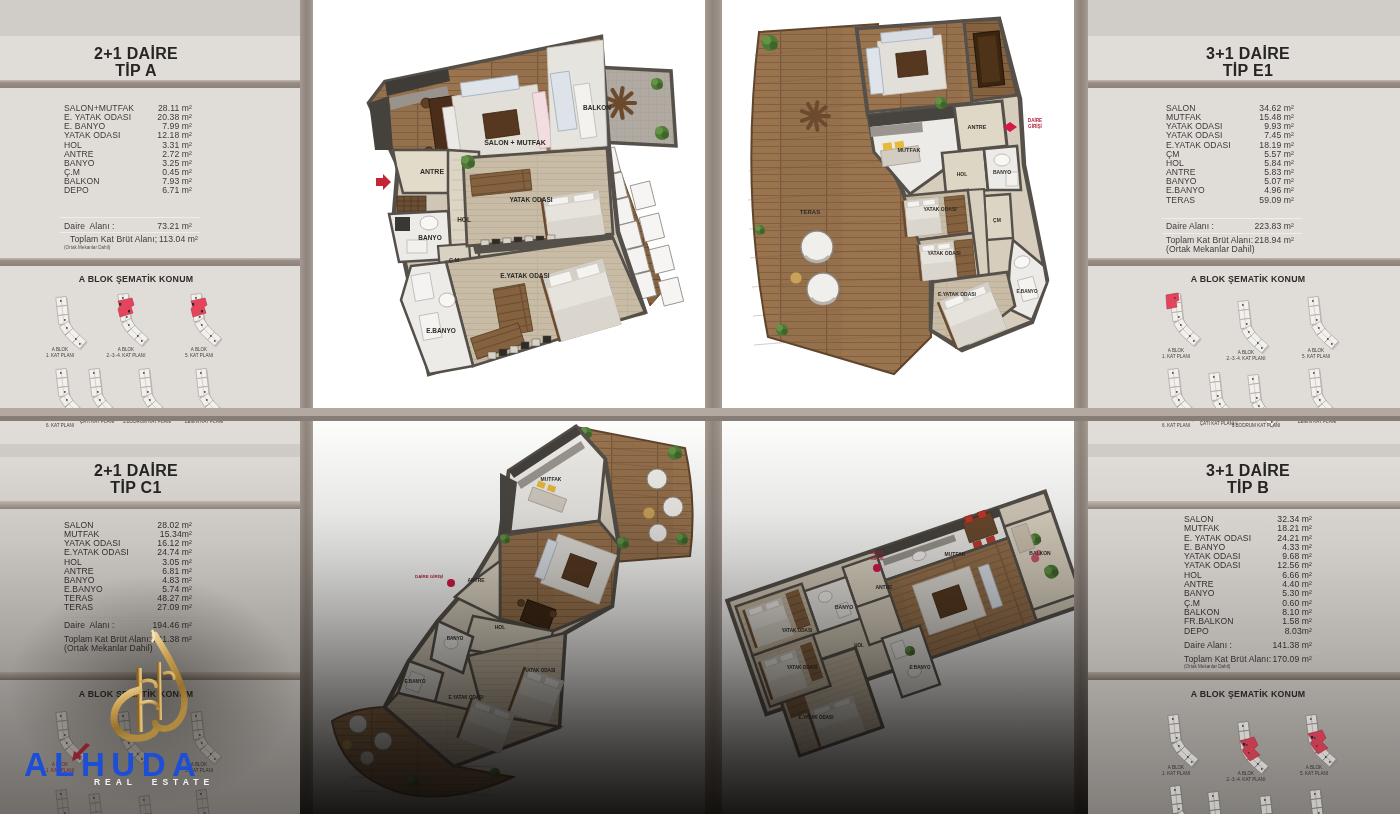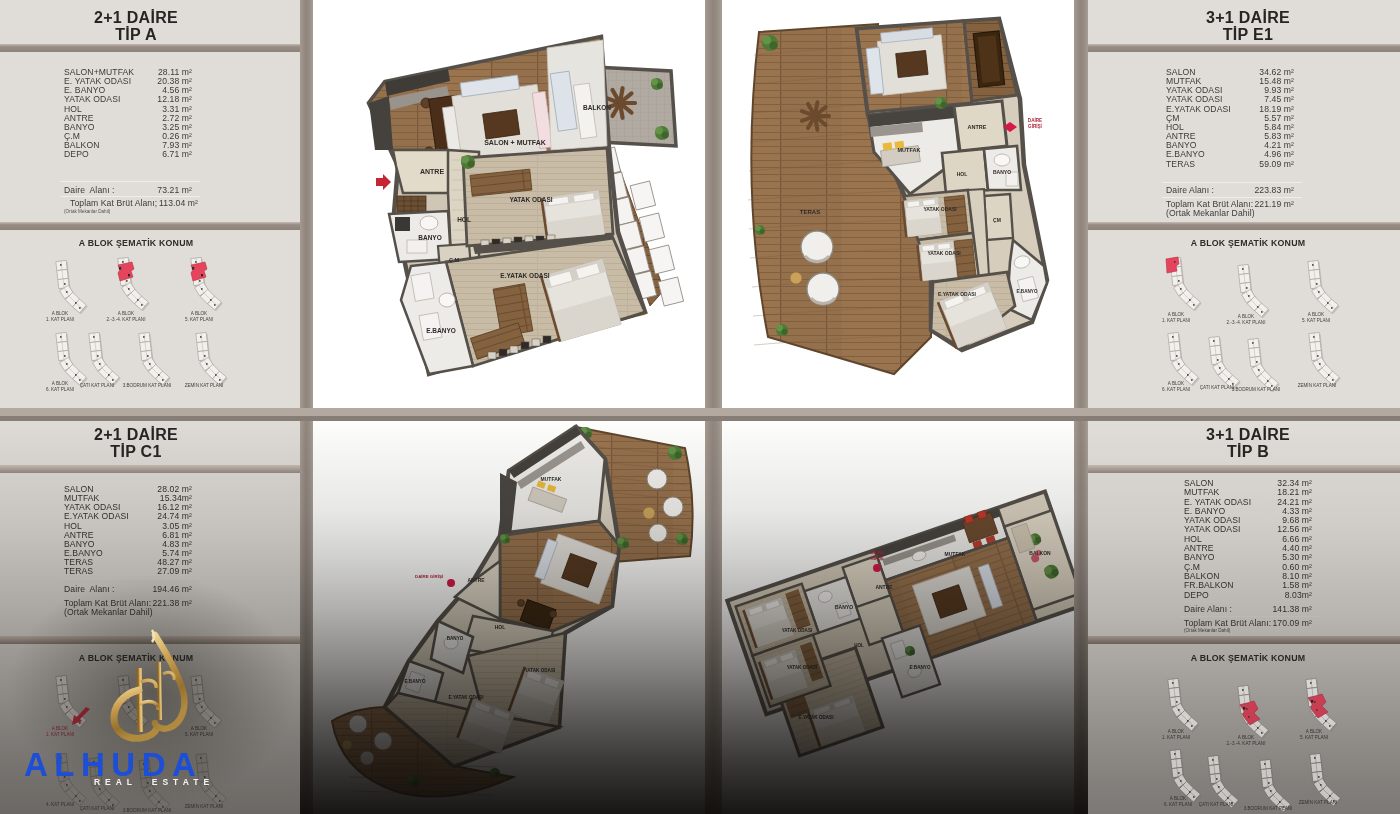--- a/index.html
+++ b/index.html
@@ -1,19 +1,19 @@
 <!DOCTYPE html>
 <html><head>
 <meta charset="utf-8">
 <style>
 html,body{margin:0;padding:0;}
 body{width:1400px;height:814px;position:relative;overflow:hidden;
   font-family:"Liberation Sans", sans-serif; background:#d0ccc7;}
 .abs{position:absolute;}
-.panel{position:absolute;background:#e0dcd7;}
+.panel{position:absolute;background:#e0dcd7;margin-top:36px;}
 .ptitle{position:absolute;width:100%;text-align:center;font-weight:bold;
   color:#262524;font-size:16px;line-height:16.5px;letter-spacing:0.3px;}
 .tdiv{position:absolute;left:0;width:100%;height:8px;
   background:linear-gradient(#c4bab2,#978d85 35%,#8d837b);}
 .tbl{position:absolute;font-size:8.6px;color:#3c3a38;line-height:9.15px;letter-spacing:0.1px;}
 .tbl .r{position:relative;width:128px;}
 .tbl .v{position:absolute;right:0;top:0;}
 .sumline{position:absolute;border-top:1px solid #efede9;width:140px;}
 .schtitle{position:absolute;width:100%;text-align:center;font-weight:bold;
   color:#2e2c2a;font-size:8.8px;letter-spacing:0.2px;}
@@ -29,26 +29,26 @@
 </style>
 </head>
 <body>
 
 <div class="panel" style="left:0;top:0;width:300px;height:408px;">
   <div class="ptitle" style="top:10px;left:-14px;">2+1 DAİRE<br>TİP A</div>
   <div class="tdiv" style="top:44px;"></div>
   <div class="tbl" style="left:64px;top:68px;">
     <div class="r">SALON+MUTFAK<span class="v">28.11 m²</span></div>
     <div class="r">E. YATAK ODASI<span class="v">20.38 m²</span></div>
-    <div class="r">E. BANYO<span class="v">4.56 m²</span></div>
+    <div class="r">E. BANYO<span class="v">7.99 m²</span></div>
     <div class="r">YATAK ODASI<span class="v">12.18 m²</span></div>
     <div class="r">HOL<span class="v">3.31 m²</span></div>
     <div class="r">ANTRE<span class="v">2.72 m²</span></div>
     <div class="r">BANYO<span class="v">3.25 m²</span></div>
-    <div class="r">Ç.M<span class="v">0.26 m²</span></div>
+    <div class="r">Ç.M<span class="v">0.45 m²</span></div>
     <div class="r">BALKON<span class="v">7.93 m²</span></div>
     <div class="r">DEPO<span class="v">6.71 m²</span></div>
   </div>
   <div class="sumline" style="left:60px;top:181px;"></div>
   <div class="tbl" style="left:64px;top:186px;">
       <div class="r">Daire&nbsp; Alanı :<span class="v">73.21 m²</span></div>
     </div>
   <div class="sumline" style="left:60px;top:196px;"></div>
   <div class="tbl" style="left:70px;top:199px;">
       <div class="r">Toplam Kat Brüt Alanı;<span class="v">113.04 m²</span></div>
@@ -251,31 +251,31 @@
   <div class="tdiv" style="top:44px;"></div>
   <div class="tbl" style="left:78px;top:68px;">
     <div class="r">SALON<span class="v">34.62 m²</span></div>
     <div class="r">MUTFAK<span class="v">15.48 m²</span></div>
     <div class="r">YATAK ODASI<span class="v">9.93 m²</span></div>
     <div class="r">YATAK ODASI<span class="v">7.45 m²</span></div>
     <div class="r">E.YATAK ODASI<span class="v">18.19 m²</span></div>
     <div class="r">ÇM<span class="v">5.57 m²</span></div>
     <div class="r">HOL<span class="v">5.84 m²</span></div>
     <div class="r">ANTRE<span class="v">5.83 m²</span></div>
-    <div class="r">BANYO<span class="v">4.21 m²</span></div>
+    <div class="r">BANYO<span class="v">5.07 m²</span></div>
     <div class="r">E.BANYO<span class="v">4.96 m²</span></div>
     <div class="r">TERAS<span class="v">59.09 m²</span></div>
   </div>
   <div class="sumline" style="left:74px;top:182px;"></div>
   <div class="tbl" style="left:78px;top:186px;">
       <div class="r">Daire Alanı :<span class="v">223.83 m²</span></div>
     </div>
   <div class="sumline" style="left:74px;top:197px;"></div>
   <div class="tbl" style="left:78px;top:200px;">
-      <div class="r">Toplam Kat Brüt Alanı:<span class="v">221.19 m²</span></div>
+      <div class="r">Toplam Kat Brüt Alanı:<span class="v">218.94 m²</span></div>
     <div class="r">(Ortak Mekanlar Dahil)</div>
     </div>
   <div class="tdiv" style="top:222px;"></div>
   <div class="schtitle" style="top:238px;left:4px;">A BLOK ŞEMATİK KONUM</div>
 <svg class="abs" style="left:74px;top:255px;opacity:1.0" width="40" height="56" viewBox="0 0 40 56">
       <polygon points="7.8,3.6 8.8,12.6 19.2,11.4 18.2,2.4" fill="#8f8983" opacity="0.35" transform="translate(1.3,1.5)"></polygon>
       <polygon points="8.8,12.6 9.8,21.6 20.2,20.4 19.2,11.4" fill="#8f8983" opacity="0.35" transform="translate(1.3,1.5)"></polygon>
       <polygon points="9.8,21.6 10.8,30.6 21.2,29.4 20.2,20.4" fill="#8f8983" opacity="0.35" transform="translate(1.3,1.5)"></polygon>
       <polygon points="11.6,32.8 16.6,40.8 25.4,35.2 20.4,27.2" fill="#8f8983" opacity="0.35" transform="translate(1.3,1.5)"></polygon>
       <polygon points="17.3,41.7 24.3,48.7 31.7,41.3 24.7,34.3" fill="#8f8983" opacity="0.35" transform="translate(1.3,1.5)"></polygon>

